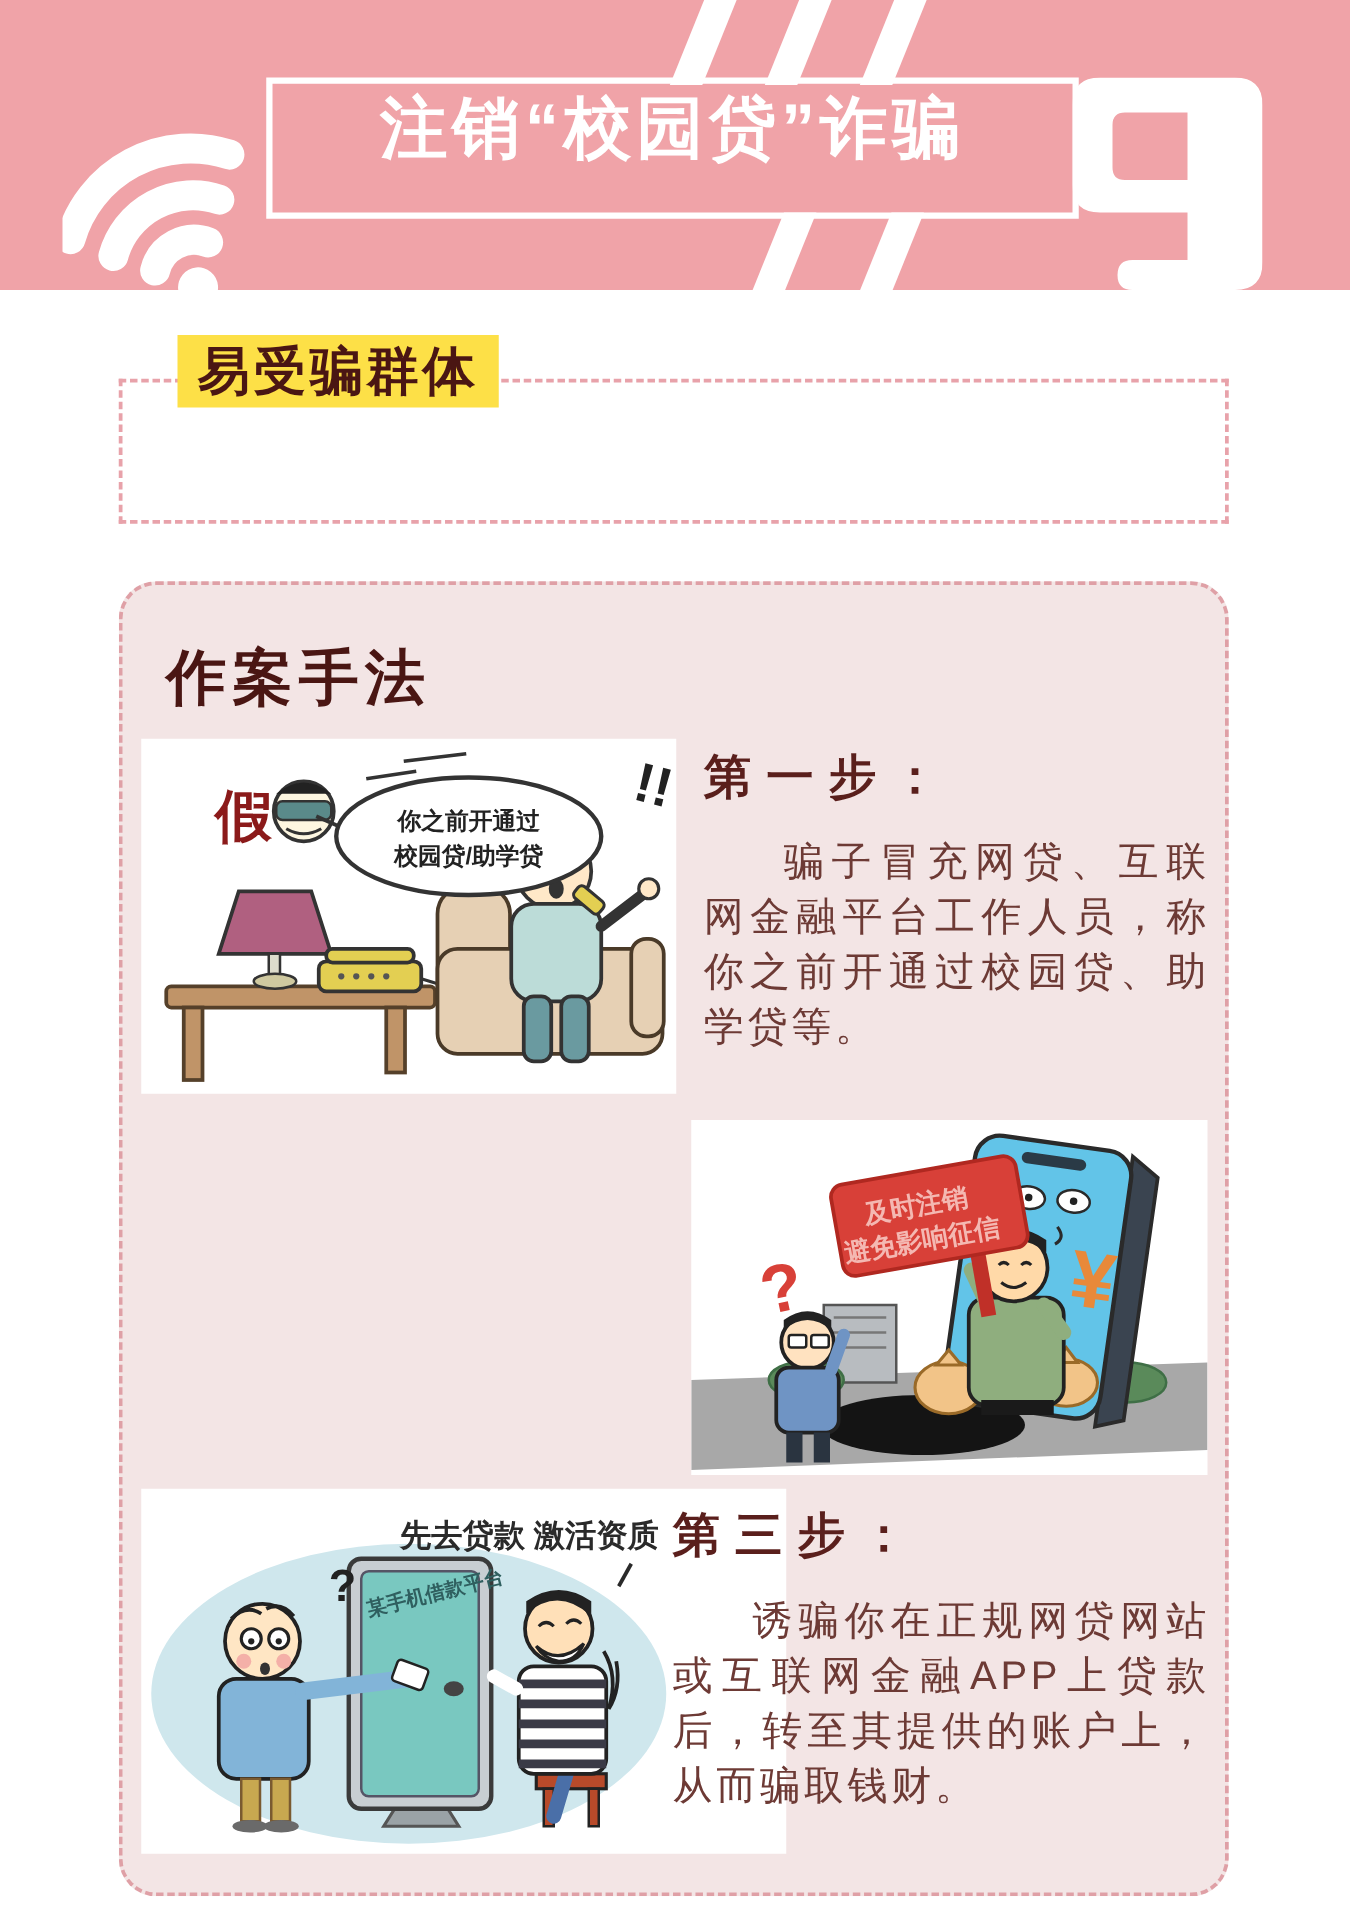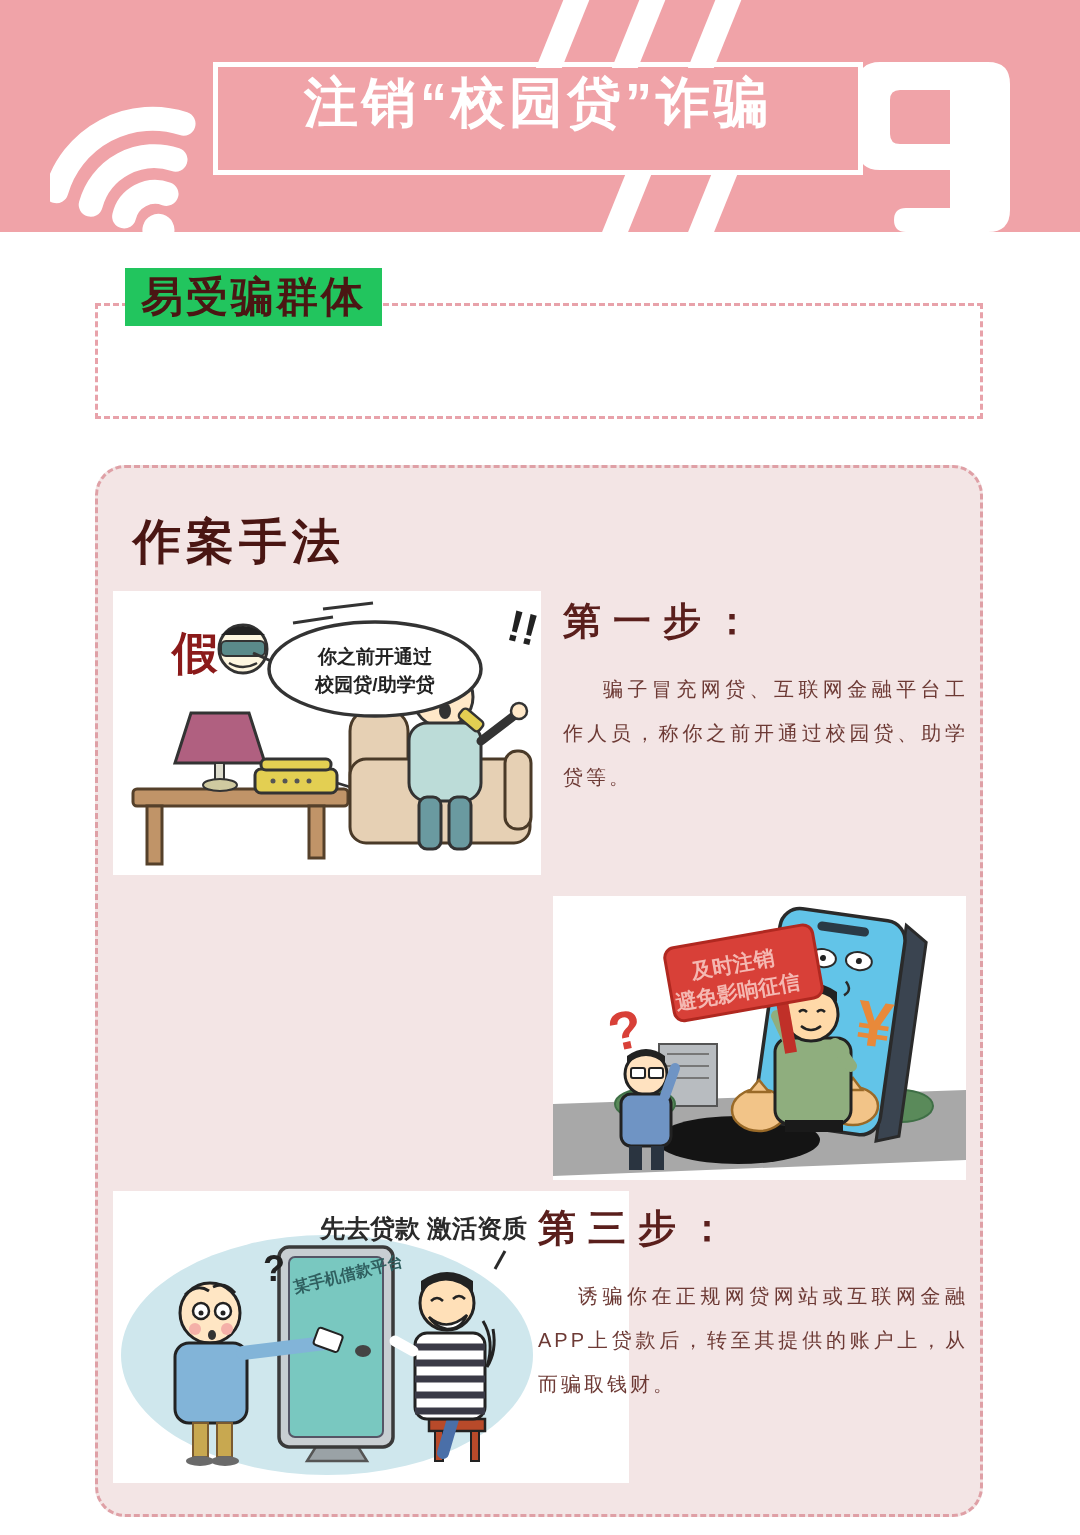--- a/index.html
+++ b/index.html
@@ -11,31 +11,31 @@
   .stripe{position:absolute;width:26px;background:#ffffff;transform:skewX(-22deg);}
   .title-box{position:absolute;left:213px;top:62px;width:650px;height:113px;border:5px solid #ffffff;
              display:flex;align-items:flex-start;justify-content:center;box-sizing:border-box;}
   .title-box span{color:#ffffff;font-size:54px;font-weight:900;letter-spacing:4px;white-space:nowrap;}
   .wifi{position:absolute;left:50px;top:38px;}
   .digit9{position:absolute;left:858px;top:62px;}
 
   
   .victim-box{position:absolute;left:95px;top:303px;width:888px;height:116px;
               border:3px dashed #e8a2aa;background:#ffffff;box-sizing:border-box;}
-  .victim-title{position:absolute;left:125px;top:268px;background:#22c55e;padding:0 16px;
+  .victim-title{position:absolute;left:142px;top:268px;background:#fde047;padding:0 16px;
                 font-size:42px;font-weight:900;color:#4a1613;letter-spacing:3px;line-height:58px;}
   .victim-body{position:absolute;left:142px;top:350px;font-size:28px;color:#5d2a26;letter-spacing:5px;}
 
   
   .method-box{position:absolute;left:95px;top:465px;width:888px;height:1052px;border-radius:30px;
               background:#f3e5e5;border:3px dashed #dfa0a6;box-sizing:border-box;}
   .method-title{position:absolute;left:35px;top:42px;font-size:48px;font-weight:900;color:#4a1613;letter-spacing:5px;}
   .cartoon{position:absolute;background:#ffffff;}
   .step-head{font-size:38px;font-weight:900;color:#5a1f1c;letter-spacing:12px;}
-  .step-body{margin-top:20px;font-size:20px;line-height:44px;color:#6d3a35;letter-spacing:3px;
+  .step-body{margin-top:20px;font-size:32px;line-height:44px;color:#6d3a35;letter-spacing:3px;
              text-indent:2em;text-align:justify;}
   .step{position:absolute;}
 
   svg text{font-family:"Liberation Sans","DejaVu Sans",sans-serif;}
 </style>
 </head>
 <body>
 
 <div class="page">
 

